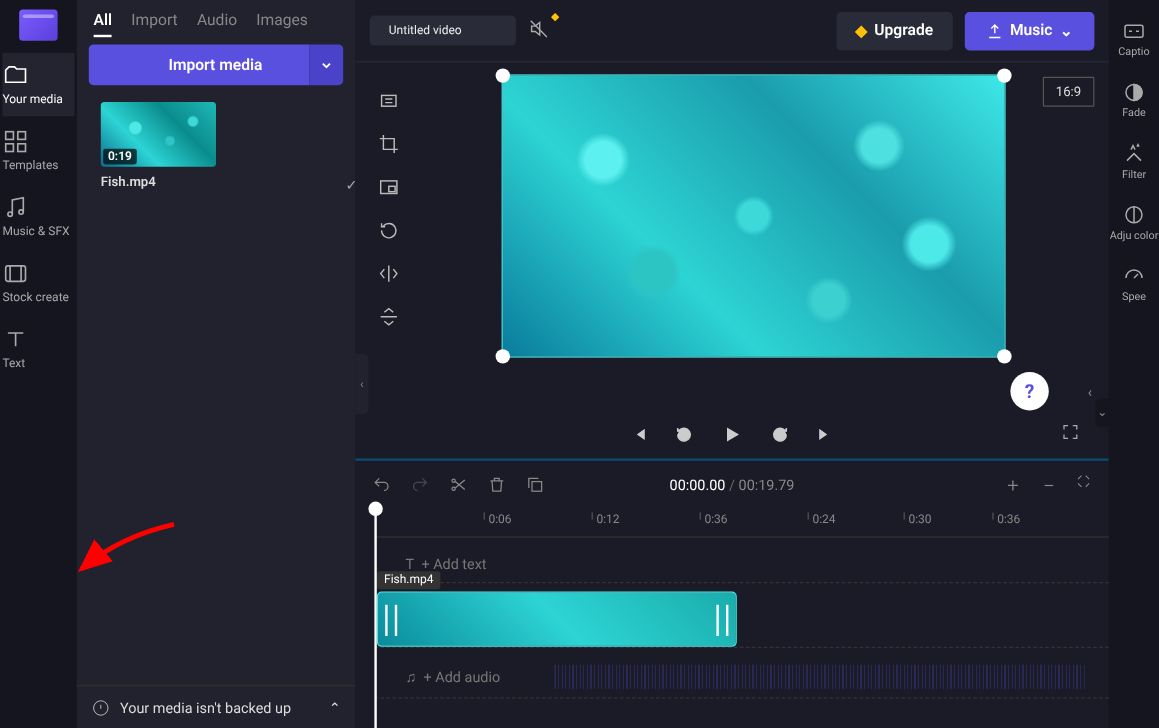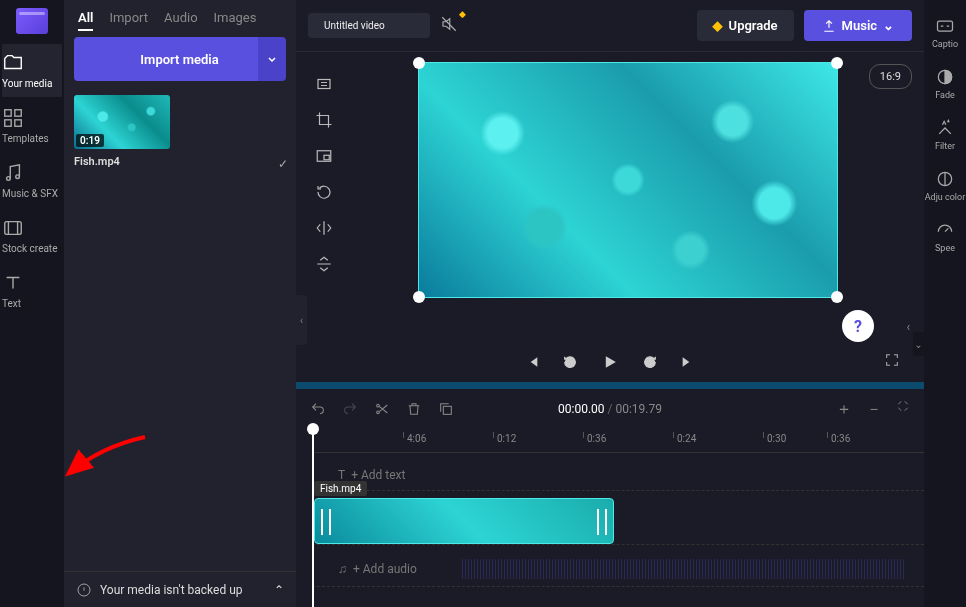--- a/index.html
+++ b/index.html
@@ -14,23 +14,23 @@
 .navitem.active { background:#23242f; color:#fff;}
 .navitem svg{width:22px;height:22px;fill:none;stroke:currentColor;stroke-width:1.5;}
 .navitem span{font-size:10px;line-height:11px;text-align:center;}
 
 
 .panel { width:232px; background:#21222d; display:flex; flex-direction:column; position:relative;}
 .tabs { display:flex; gap:16px; padding:10px 14px 6px; font-size:13px;}
 .tab { color:#888; cursor:pointer; padding-bottom:4px;}
 .tab.active { color:#fff; font-weight:600; border-bottom:2px solid #fff;}
 .import-row{display:flex;gap:0;padding:0 10px 10px;}
-.import-btn { flex:1; background:#5a50e0; color:#fff; border:none; height:44px; font-size:13px; font-weight:600; cursor:pointer; border-radius:4px 0 0 4px;padding-left:27px;}
+.import-btn { flex:1; background:#5a50e0; color:#fff; border:none; height:34px; font-size:13px; font-weight:600; cursor:pointer; border-radius:4px 0 0 4px;padding-left:27px;}
 .import-drop{width:28px;background:#4a42c8;border:none;color:#fff;cursor:pointer;border-radius:0 4px 4px 0;display:flex;align-items:center;justify-content:center;}
-.thumb { margin:4px 10px; width:96px; position:relative;}
+.thumb { margin:4px 20px; width:96px; position:relative;}
 .thumb-img{width:96px;height:54px;background:linear-gradient(45deg,#0a6b8c,#2dd4d4,#0a8c8c,#1fb8b8);border-radius:3px;position:relative;overflow:hidden;}
 .thumb-img:before{content:"";position:absolute;inset:0;background:radial-gradient(circle at 30% 40%,#4de8e8 6%,transparent 8%),radial-gradient(circle at 60% 60%,#2dc4c4 5%,transparent 7%),radial-gradient(circle at 80% 30%,#3dd8d8 4%,transparent 6%);}
 .dur{position:absolute;bottom:2px;left:2px;background:rgba(0,0,0,.7);color:#fff;font-size:10px;padding:1px 4px;border-radius:2px;font-weight:600;}
 .thumb-name{font-size:11px;color:#ddd;margin-top:6px;font-weight:600;}
 .check{position:absolute;right:-118px;top:62px;color:#aaa;font-size:12px;}
 .backup-bar{position:absolute;bottom:0;left:0;right:0;height:36px;background:#21222d;border-top:1px solid #333;display:flex;align-items:center;padding:0 12px;font-size:12px;color:#ddd;gap:8px;}
 .backup-bar svg{width:16px;height:16px;stroke:currentColor;fill:none;}
 
 .collapse{position:absolute;right:-11px;top:295px;width:11px;height:50px;background:#21222d;border-radius:0 4px 4px 0;display:flex;align-items:center;justify-content:center;color:#888;cursor:pointer;font-size:10px;}
 
@@ -52,32 +52,32 @@
 .preview{width:420px;height:236px;background:linear-gradient(45deg,#0a7b9c,#2dd4d4,#1a9cac,#3de8e8);position:relative;border:1px solid #4de8e8;}
 .preview:before{content:"";position:absolute;inset:0;background:
  radial-gradient(circle at 20% 30%,#5df0f0 4%,transparent 6%),
  radial-gradient(circle at 50% 50%,#3dd8d8 5%,transparent 7%),
  radial-gradient(circle at 75% 25%,#4de0e0 4%,transparent 6%),
  radial-gradient(circle at 30% 70%,#2dc4c4 5%,transparent 7%),
  radial-gradient(circle at 65% 80%,#3dd0d0 4%,transparent 6%),
  radial-gradient(circle at 85% 60%,#4de8e8 4%,transparent 6%);}
 .handle{position:absolute;width:12px;height:12px;background:#fff;border-radius:50%;}
 .h-tl{top:-6px;left:-6px;}.h-tr{top:-6px;right:-6px;}.h-bl{bottom:-6px;left:-6px;}.h-br{bottom:-6px;right:-6px;}
-.ratio{position:absolute;top:12px;right:12px;border:1px solid #555;padding:5px 10px;font-size:11px;color:#ddd;border-radius:11px;cursor:pointer;}
+.ratio{position:absolute;top:12px;right:12px;border:1px solid #555;padding:5px 10px;font-size:11px;color:#ddd;border-radius:1px;cursor:pointer;}
 .help{position:absolute;bottom:0px;right:50px;width:32px;height:32px;background:#fff;border-radius:50%;display:flex;align-items:center;justify-content:center;color:#5a50e0;font-weight:bold;font-size:16px;cursor:pointer;}
 .chev{position:absolute;bottom:8px;right:14px;color:#888;font-size:12px;cursor:pointer;}
 
 .playbar{height:40px;display:flex;align-items:center;justify-content:center;gap:22px;color:#ccc;}
 .playbtn{cursor:pointer;display:flex;align-items:center;}
 .playbtn svg{width:16px;height:16px;fill:currentColor;}
 .playbtn.play svg{width:20px;height:20px;}
 .zoom-btn{position:absolute;right:24px;color:#aaa;cursor:pointer;}
 
 
-.timeline{flex:1;border-top:7px solid #0c4a6e;display:flex;flex-direction:column;background:#1a1b26;}
+.timeline{flex:1;border-top:2px solid #0c4a6e;display:flex;flex-direction:column;background:#1a1b26;}
 .tl-tools{height:40px;display:flex;align-items:center;padding:0 14px;gap:16px;color:#888;position:relative;}
 .tl-tools .tbtn{cursor:pointer;display:flex;}
 .tl-time{position:absolute;left:50%;transform:translateX(-50%);font-size:12px;}
 .tl-time .cur{color:#fff;}
 .tl-right{position:absolute;right:14px;display:flex;gap:14px;}
 .ruler{height:24px;position:relative;border-bottom:1px solid #333;margin-left:16px;}
 .tick{position:absolute;font-size:10px;color:#888;top:4px;}
 .tick:before{content:"";position:absolute;left:-4px;top:-1px;width:1px;height:6px;background:#555;}
 .playhead{position:absolute;left:16px;top:0;width:2px;height:220px;background:#fff;z-index:5;}
 .playhead:before{content:"";position:absolute;top:-6px;left:-5px;width:12px;height:12px;background:#fff;border-radius:50%;}
@@ -324,25 +324,25 @@
           <div class="tbtn">
               <svg width="14" height="14" viewBox="0 0 24 24" fill="none" stroke="currentColor" stroke-width="1.6">
                 <path d="M9 4L4 9M15 4l5 5M9 20l-5-5M15 20l5-5"></path>
               </svg>
             </div>
         </div>
       </div>
       <div style="position:relative;">
         <div class="playhead"></div>
         <div class="ruler">
-          <div class="tick" style="left:95px;">4:06</div>
+          <div class="tick" style="left:95px;">0:06</div>
           <div class="tick" style="left:185px;">0:12</div>
           <div class="tick" style="left:275px;">0:36</div>
           <div class="tick" style="left:365px;">0:24</div>
-          <div class="tick" style="left:455px;">0:30</div>
+          <div class="tick" style="left:445px;">0:30</div>
           <div class="tick" style="left:519px;">0:36</div>
         </div>
         <div class="tracks">
           <div class="track text">
             <div class="add-label">
               <span>T</span>
               <span>+ Add text</span>
             </div>
           </div>
           <div class="track">

